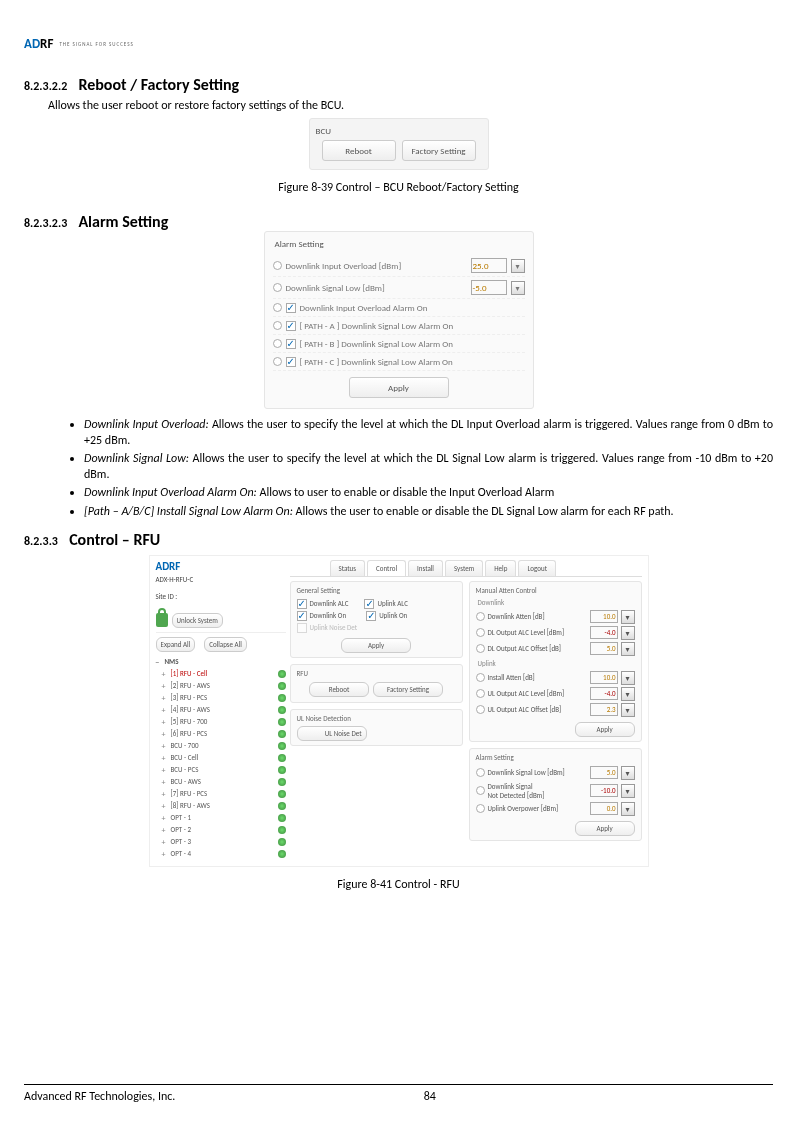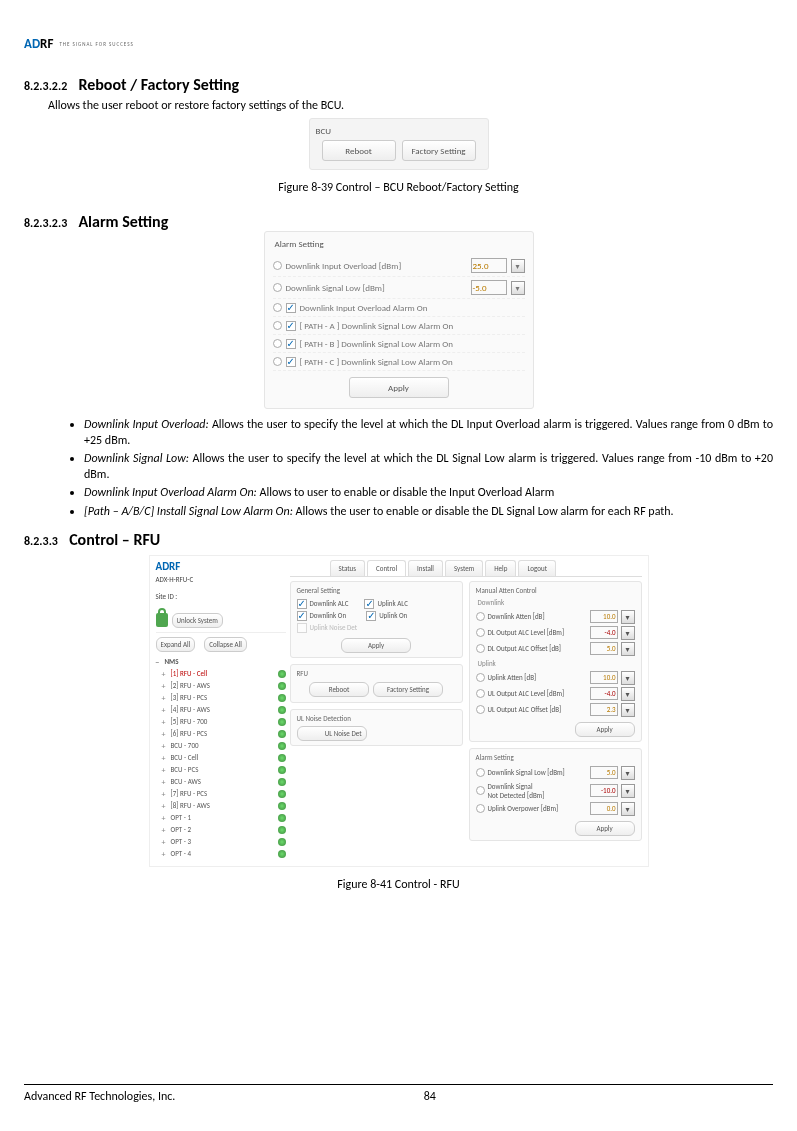--- a/index.html
+++ b/index.html
@@ -312,21 +312,21 @@
               </div>
             <div class="rfu-line">
                 <span class="radio"></span>
                 <span>DL Output ALC Offset [dB]</span>
                 <span class="numfield num-yellow">5.0</span>
                 <span class="dd">▾</span>
               </div>
             <div class="rfu-sub">Uplink</div>
             <div class="rfu-line">
                 <span class="radio"></span>
-                <span>Uplink Atten [dB]</span>
+                <span>Install Atten [dB]</span>
                 <span class="numfield num-yellow">10.0</span>
                 <span class="dd">▾</span>
               </div>
             <div class="rfu-line">
                 <span class="radio"></span>
                 <span>UL Output ALC Level [dBm]</span>
                 <span class="numfield">-4.0</span>
                 <span class="dd">▾</span>
               </div>
             <div class="rfu-line">

